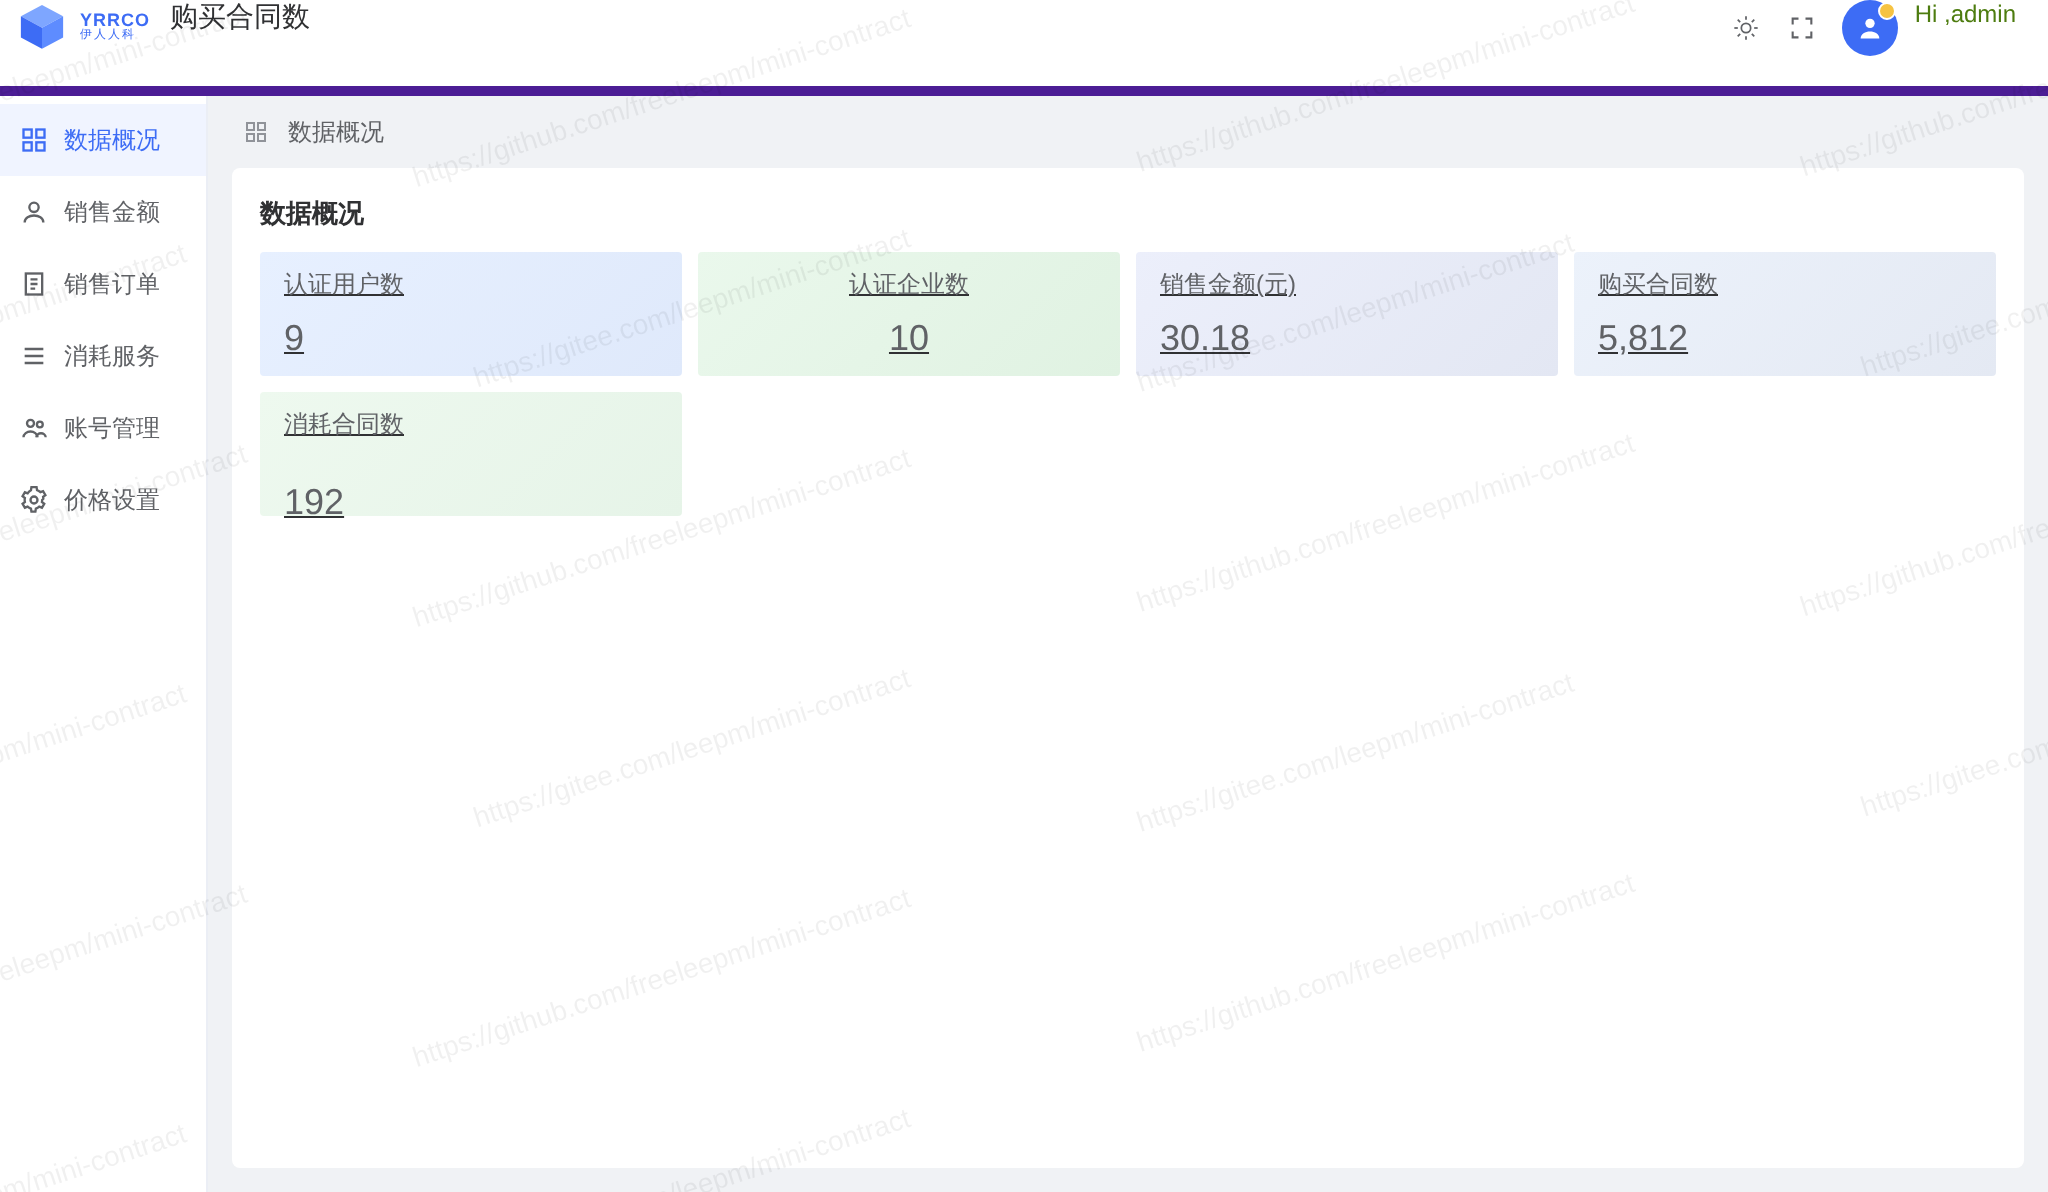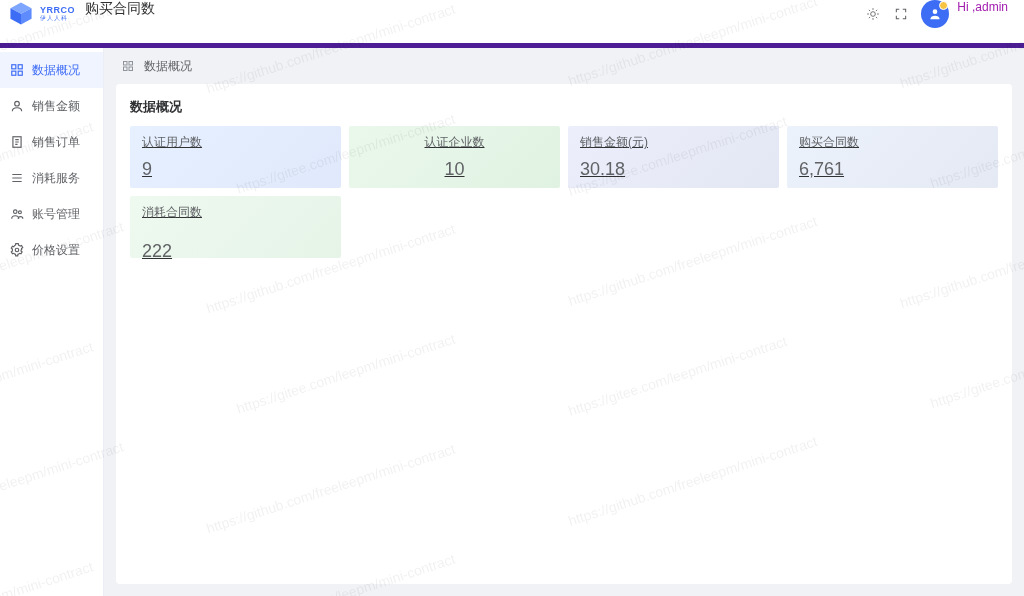--- a/index.html
+++ b/index.html
@@ -43,21 +43,21 @@
     width: 28px; height: 28px; border-radius: 50%;
     background: #3d6cf5;
     display: flex; align-items: center; justify-content: center;
     color: #fff; margin-left: 6px; position: relative;
   }
   .avatar::after {
     content: ""; position: absolute; top: 1px; right: 1px;
     width: 7px; height: 7px; border-radius: 50%;
     background: #f6c343; border: 1px solid #fff;
   }
-  .hi { font-size: 12px; color: #a21caf; margin-left: 8px; }
+  .hi { font-size: 12px; color: #4d7c0f; margin-left: 8px; }
 
   
   .shell { display: flex; height: calc(100% - 48px); }
   .sidebar {
     width: 104px;
     background: #fff;
     border-right: 1px solid #ebeef5;
     padding-top: 4px;
   }
   .nav-item {
@@ -245,25 +245,25 @@
         <div class="card c1">
           <span class="card-label">认证企业数</span>
           <span class="card-value">10</span>
         </div>
         <div class="card c2">
           <span class="card-label">销售金额(元)</span>
           <span class="card-value">30.18</span>
         </div>
         <div class="card c3">
           <span class="card-label">购买合同数</span>
-          <span class="card-value">6,761</span>
+          <span class="card-value">5,812</span>
         </div>
         <div class="card c4">
           <span class="card-label">消耗合同数</span>
-          <span class="card-value">222</span>
+          <span class="card-value">192</span>
         </div>
       </div>
     </section>
   </main>
 </div>
 
 <div class="wm" id="wm">
     <div class="wm-row" style="position: absolute; left: -200px; top: -60px;"><span class="wm-txt">https://gitee.com/leepm/mini-contract</span></div>
     <div class="wm-row" style="position: absolute; left: -200px; top: 50px;"><span class="wm-txt">https://github.com/freeleepm/mini-contract</span><span class="wm-txt">https://gitee.com/leepm/mini-contract</span></div>
     <div class="wm-row" style="position: absolute; left: -200px; top: 160px;"><span class="wm-txt">https://gitee.com/leepm/mini-contract</span><span class="wm-txt">https://github.com/freeleepm/mini-contract</span><span class="wm-txt">https://gitee.com/leepm/mini-contract</span></div>

